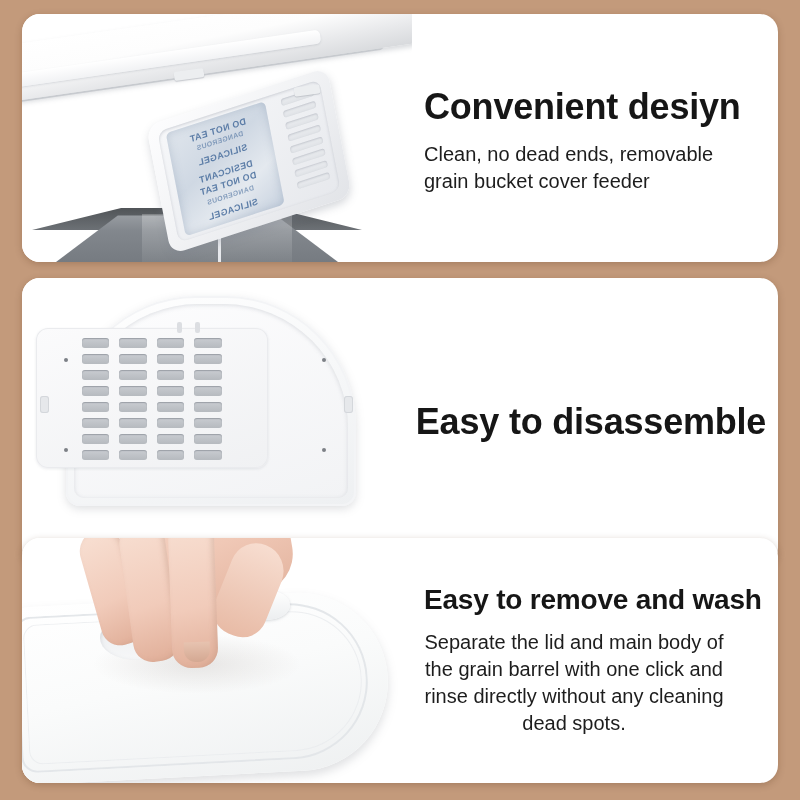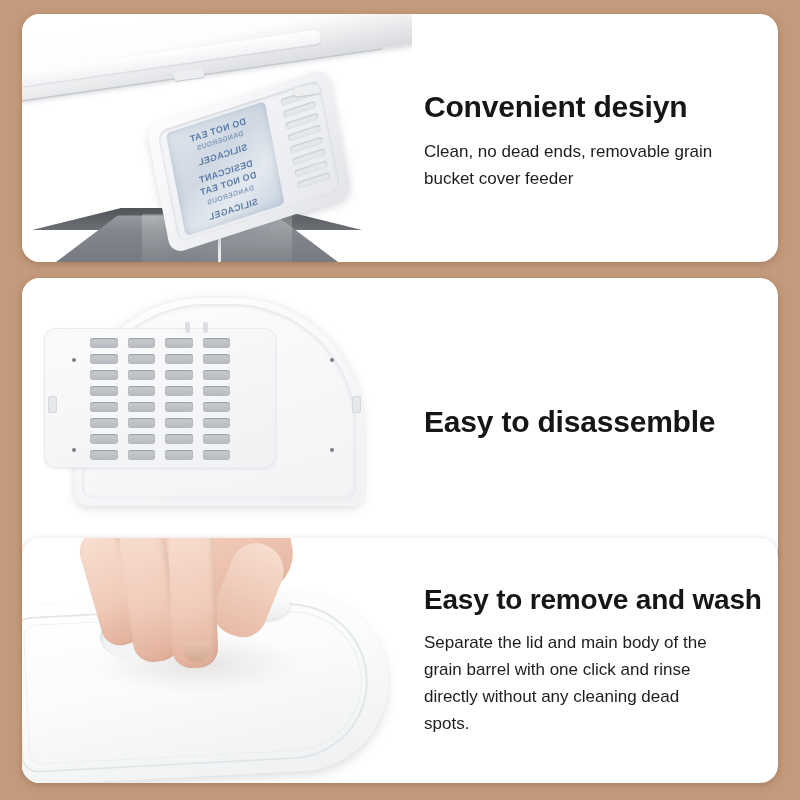--- a/index.html
+++ b/index.html
@@ -14,49 +14,49 @@
   .card {
     position:absolute;
     left:22px; width:756px;
     background:#ffffff;
     border-radius:18px;
     overflow:hidden;
     box-shadow:0 2px 7px rgba(90,55,30,.28);
     display:flex;
   }
   .card--one   { top:14px;  height:248px; }
-  .card--two   { top:278px; height:288px; }
+  .card--two   { top:278px; height:288px;justify-content:center; }
   .card--three { top:538px; height:245px; }
 
   .media {
     position:relative;
     width:390px; flex:0 0 390px;
     background:#ffffff;
     overflow:hidden;
   }
   .copy {
     flex:1 1 auto;
     position:relative;
     padding:0 20px 0 12px;
     display:flex; flex-direction:column; justify-content:center;
   }
   .copy--one   { padding-top:6px; }
   .copy--three { padding-top:0; }
 
   .headline {
-    font-size:30px; font-weight:bold; letter-spacing:-.2px;
+    font-size:36px; font-weight:bold; letter-spacing:-.2px;
     color:#161616; line-height:1.12; white-space:nowrap;
   }
   .headline--three { font-size:28px; }
   .body {
     margin-top:14px;
-    font-size:17px; line-height:27px; color:#1d1d1d;
+    font-size:20px; line-height:27px; color:#1d1d1d;
     max-width:310px;
   }
-  .body--three { max-width:300px; }
+  .body--three { max-width:300px;text-align:center; }
 
   
   .p1-lid {
     position:absolute; left:-42px; top:4px;
     width:440px; height:56px;
     background:linear-gradient(177deg,#ffffff 0%,#fdfdfd 42%,#e9eaec 72%,#d7d9dc 100%);
     border-radius:10px/26px;
     transform:rotate(-8.2deg);
     box-shadow:0 3px 5px rgba(120,125,135,.28);
   }

